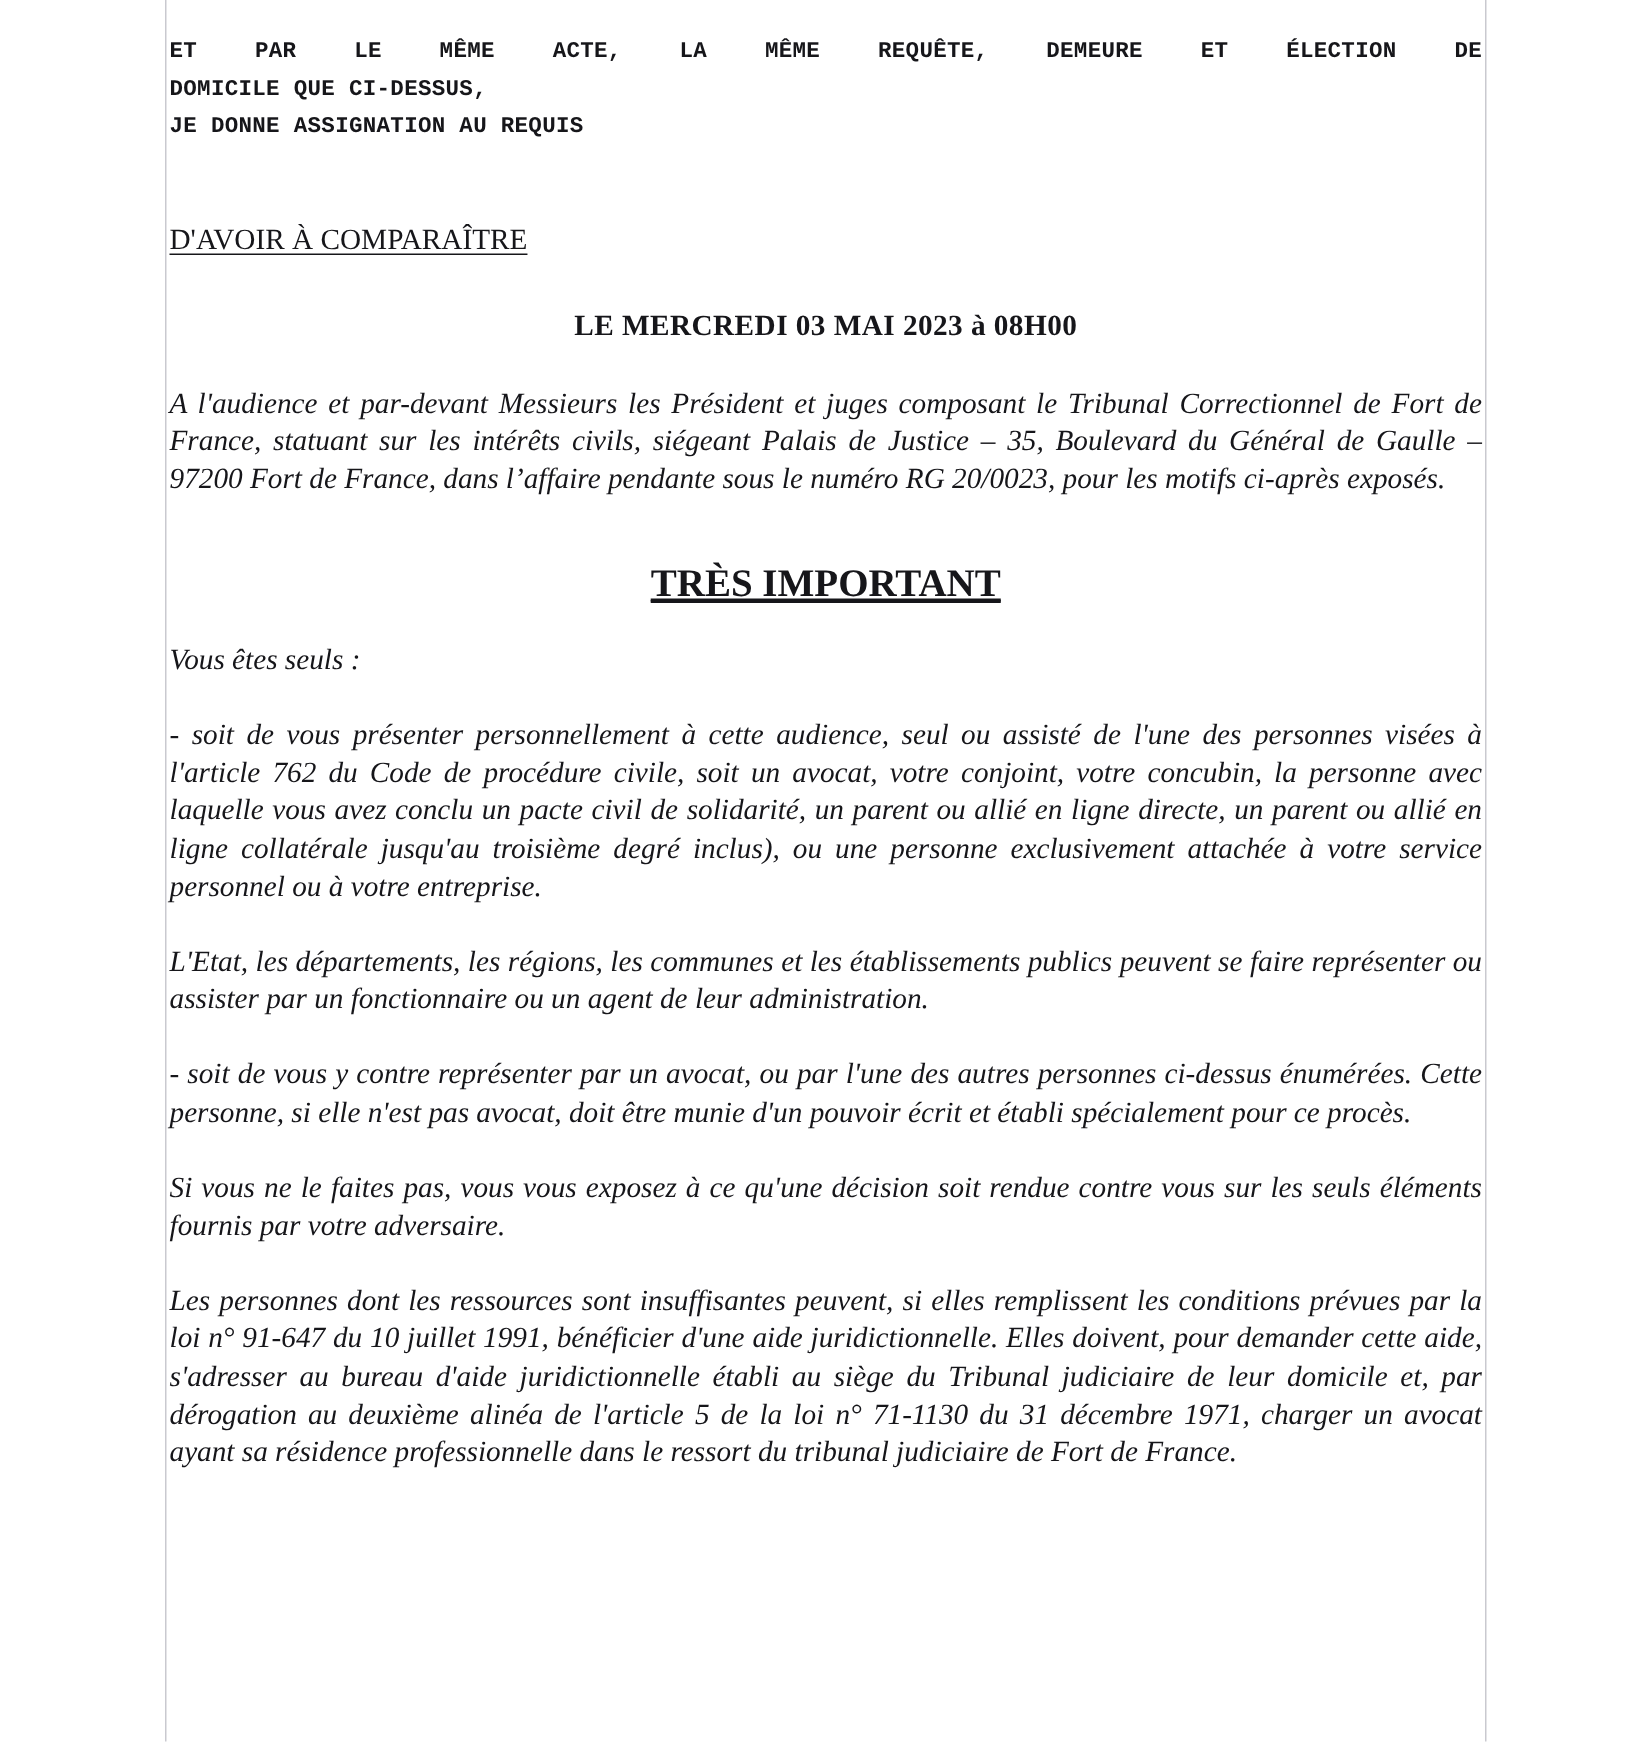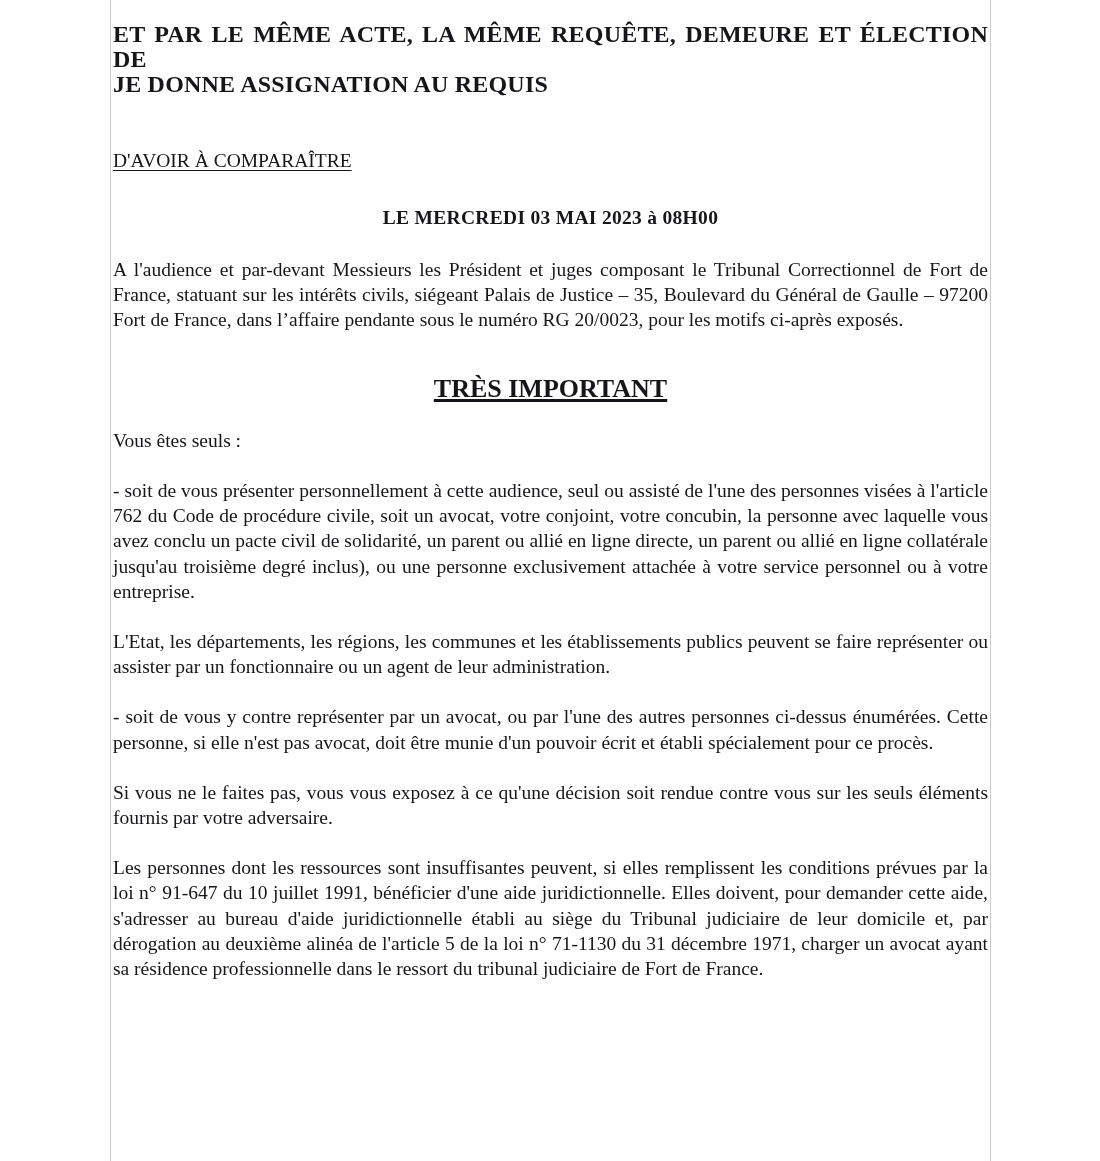--- a/index.html
+++ b/index.html
@@ -38,38 +38,40 @@
     position: absolute;
     left: 113px;
     top: 0;
     width: 875px;
   }
 
   p, h1, h2, h3 {
     margin: 0;
     padding: 0;
     font-weight: normal;
+    font-style: italic;
   }
 
   .para {
     font-size: 19.5px;
     line-height: 25.2px;
     text-align: justify;
     text-justify: inter-word;
     margin-bottom: 25px;
     hyphens: none;
   }
 
   .title-block {
-    font-size: 24px;
+    font-size: 15px;
     line-height: 25.2px;
     font-weight: bold;
     text-align: justify;
     text-justify: inter-word;
     letter-spacing: 0.2px;
+    font-family: Liberation Mono, monospace;
   }
   .title-line-1 {
     font-weight: bold;
     text-align: justify;
     text-align-last: justify;
   }
   .title-line-2,
   .title-line-3 {
     font-weight: bold;
     text-align: left;
@@ -117,20 +119,21 @@
 
   <div class="margin-rule left"></div>
   <div class="margin-rule right"></div>
 
   <div class="content">
 
     <div class="pad-top-title"></div>
 
     <div class="title-block">
       <div class="title-line-1">ET PAR LE MÊME ACTE, LA MÊME REQUÊTE, DEMEURE ET ÉLECTION DE</div>
+      <div class="title-line-2">DOMICILE QUE CI-DESSUS,</div>
       <div class="title-line-3">JE DONNE ASSIGNATION AU REQUIS</div>
     </div>
 
     <div class="spacer-md"></div>
 
     <div>
       <span class="subheading-underline">D'AVOIR À COMPARAÎTRE</span>
     </div>
 
     <div class="spacer-lg"></div>

